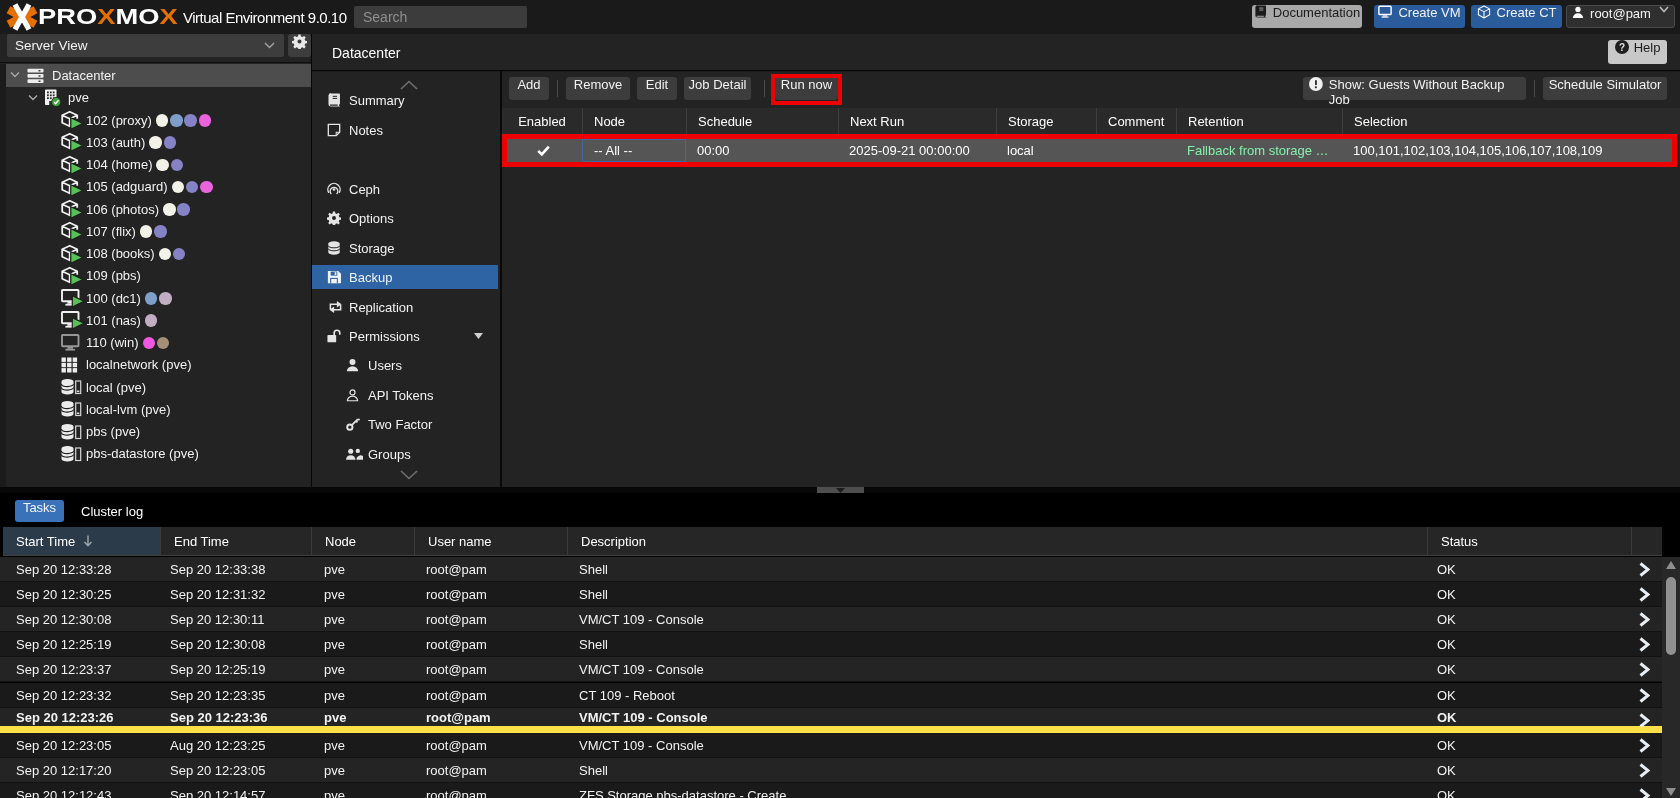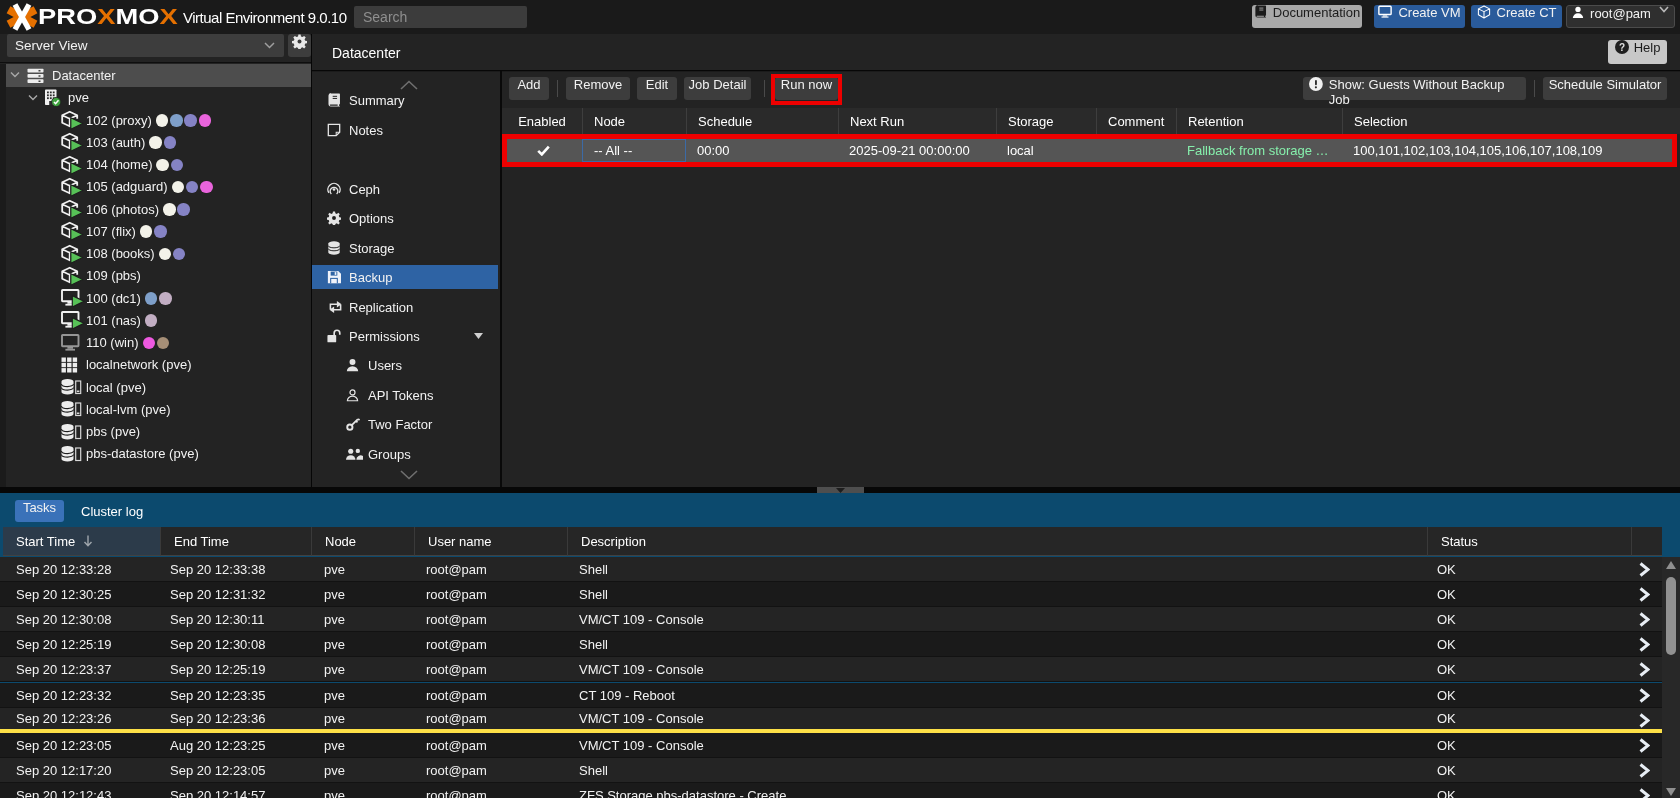--- a/index.html
+++ b/index.html
@@ -517,21 +517,21 @@
 </div>
 
 <div class="abs" style="left:0;top:487px;width:1680px;height:6px;background:#070707;">
   <div class="abs" style="left:817px;top:0;width:47px;height:6px;background:#4e4e4e;display:flex;align-items:center;justify-content:center;">
     <svg width="9" height="5" viewBox="0 0 9 5">
           <path d="M0,0 h9 l-4.5,5 z" fill="#1d1d1d"></path>
         </svg>
   </div>
 </div>
 
-<div class="abs" id="bottom" style="left:0;top:493px;width:1680px;height:305px;background:#0c4a6e;">
+<div class="abs" id="bottom" style="left:0;top:493px;width:1680px;height:305px;background:#000000;">
   <div class="btn bluebtn" style="left:15px;top:7px;width:49px;height:22px;background:#3a72b9;">Tasks</div>
   <div class="abs" style="left:81px;top:7px;height:22px;display:flex;align-items:center;color:#fff;">Cluster log</div>
   <div id="taskhead" class="abs" style="left:0;top:34px;width:1680px;height:30px;">
         <div style="position:absolute;left:3px;top:0;width:157px;height:29px;background:#2c3b4a;border-bottom:1px solid #414141;display:flex;align-items:center;padding-left:13px;color:#fff;">Start Time<svg width="10" height="12" viewBox="0 0 10 12" style="margin-left:8px;">
             <path d="M5,0.5 V10 M1.5,7 L5,10.8 L8.5,7" stroke="#9fa6ad" stroke-width="1.4" fill="none"></path>
           </svg></div>
         <div style="position:absolute;left:160px;top:0;width:151px;height:29px;background:#262626;border-left:1px solid #3a3a3a;border-bottom:1px solid #414141;display:flex;align-items:center;padding-left:13px;color:#fff;">End Time</div>
         <div style="position:absolute;left:311px;top:0;width:103px;height:29px;background:#262626;border-left:1px solid #3a3a3a;border-bottom:1px solid #414141;display:flex;align-items:center;padding-left:13px;color:#fff;">Node</div>
         <div style="position:absolute;left:414px;top:0;width:153px;height:29px;background:#262626;border-left:1px solid #3a3a3a;border-bottom:1px solid #414141;display:flex;align-items:center;padding-left:13px;color:#fff;">User name</div>
         <div style="position:absolute;left:567px;top:0;width:860px;height:29px;background:#262626;border-left:1px solid #3a3a3a;border-bottom:1px solid #414141;display:flex;align-items:center;padding-left:13px;color:#fff;">Description</div>
@@ -598,21 +598,21 @@
           <span style="position:absolute;left:16px;top:50%;transform:translateY(-50%);">Sep 20 12:23:32</span>
           <span style="position:absolute;left:170px;top:50%;transform:translateY(-50%);">Sep 20 12:23:35</span>
           <span style="position:absolute;left:324px;top:50%;transform:translateY(-50%);">pve</span>
           <span style="position:absolute;left:426px;top:50%;transform:translateY(-50%);">root@pam</span>
           <span style="position:absolute;left:579px;top:50%;transform:translateY(-50%);">CT 109 - Reboot</span>
           <span style="position:absolute;left:1437px;top:50%;transform:translateY(-50%);">OK</span>
           <svg style="position:absolute;left:1639px;top:5px;" width="11" height="15" viewBox="0 0 11 15">
             <path d="M1.5,1.5 L9,7.5 L1.5,13.5" stroke="#e8eef5" stroke-width="3" fill="none"></path>
           </svg>
         </div>
-        <div style="position:absolute;left:0;top:150.6px;width:1662px;height:25.1px;background:#242424;border-bottom:4px solid #fde047;">
+        <div style="position:absolute;left:0;top:150.6px;width:1662px;height:25.1px;background:#242424;border-bottom:7px solid #fde047;font-weight:bold;">
           <span style="position:absolute;left:16px;top:50%;transform:translateY(-50%);">Sep 20 12:23:26</span>
           <span style="position:absolute;left:170px;top:50%;transform:translateY(-50%);">Sep 20 12:23:36</span>
           <span style="position:absolute;left:324px;top:50%;transform:translateY(-50%);">pve</span>
           <span style="position:absolute;left:426px;top:50%;transform:translateY(-50%);">root@pam</span>
           <span style="position:absolute;left:579px;top:50%;transform:translateY(-50%);">VM/CT 109 - Console</span>
           <span style="position:absolute;left:1437px;top:50%;transform:translateY(-50%);">OK</span>
           <svg style="position:absolute;left:1639px;top:5px;" width="11" height="15" viewBox="0 0 11 15">
             <path d="M1.5,1.5 L9,7.5 L1.5,13.5" stroke="#e8eef5" stroke-width="3" fill="none"></path>
           </svg>
         </div>

